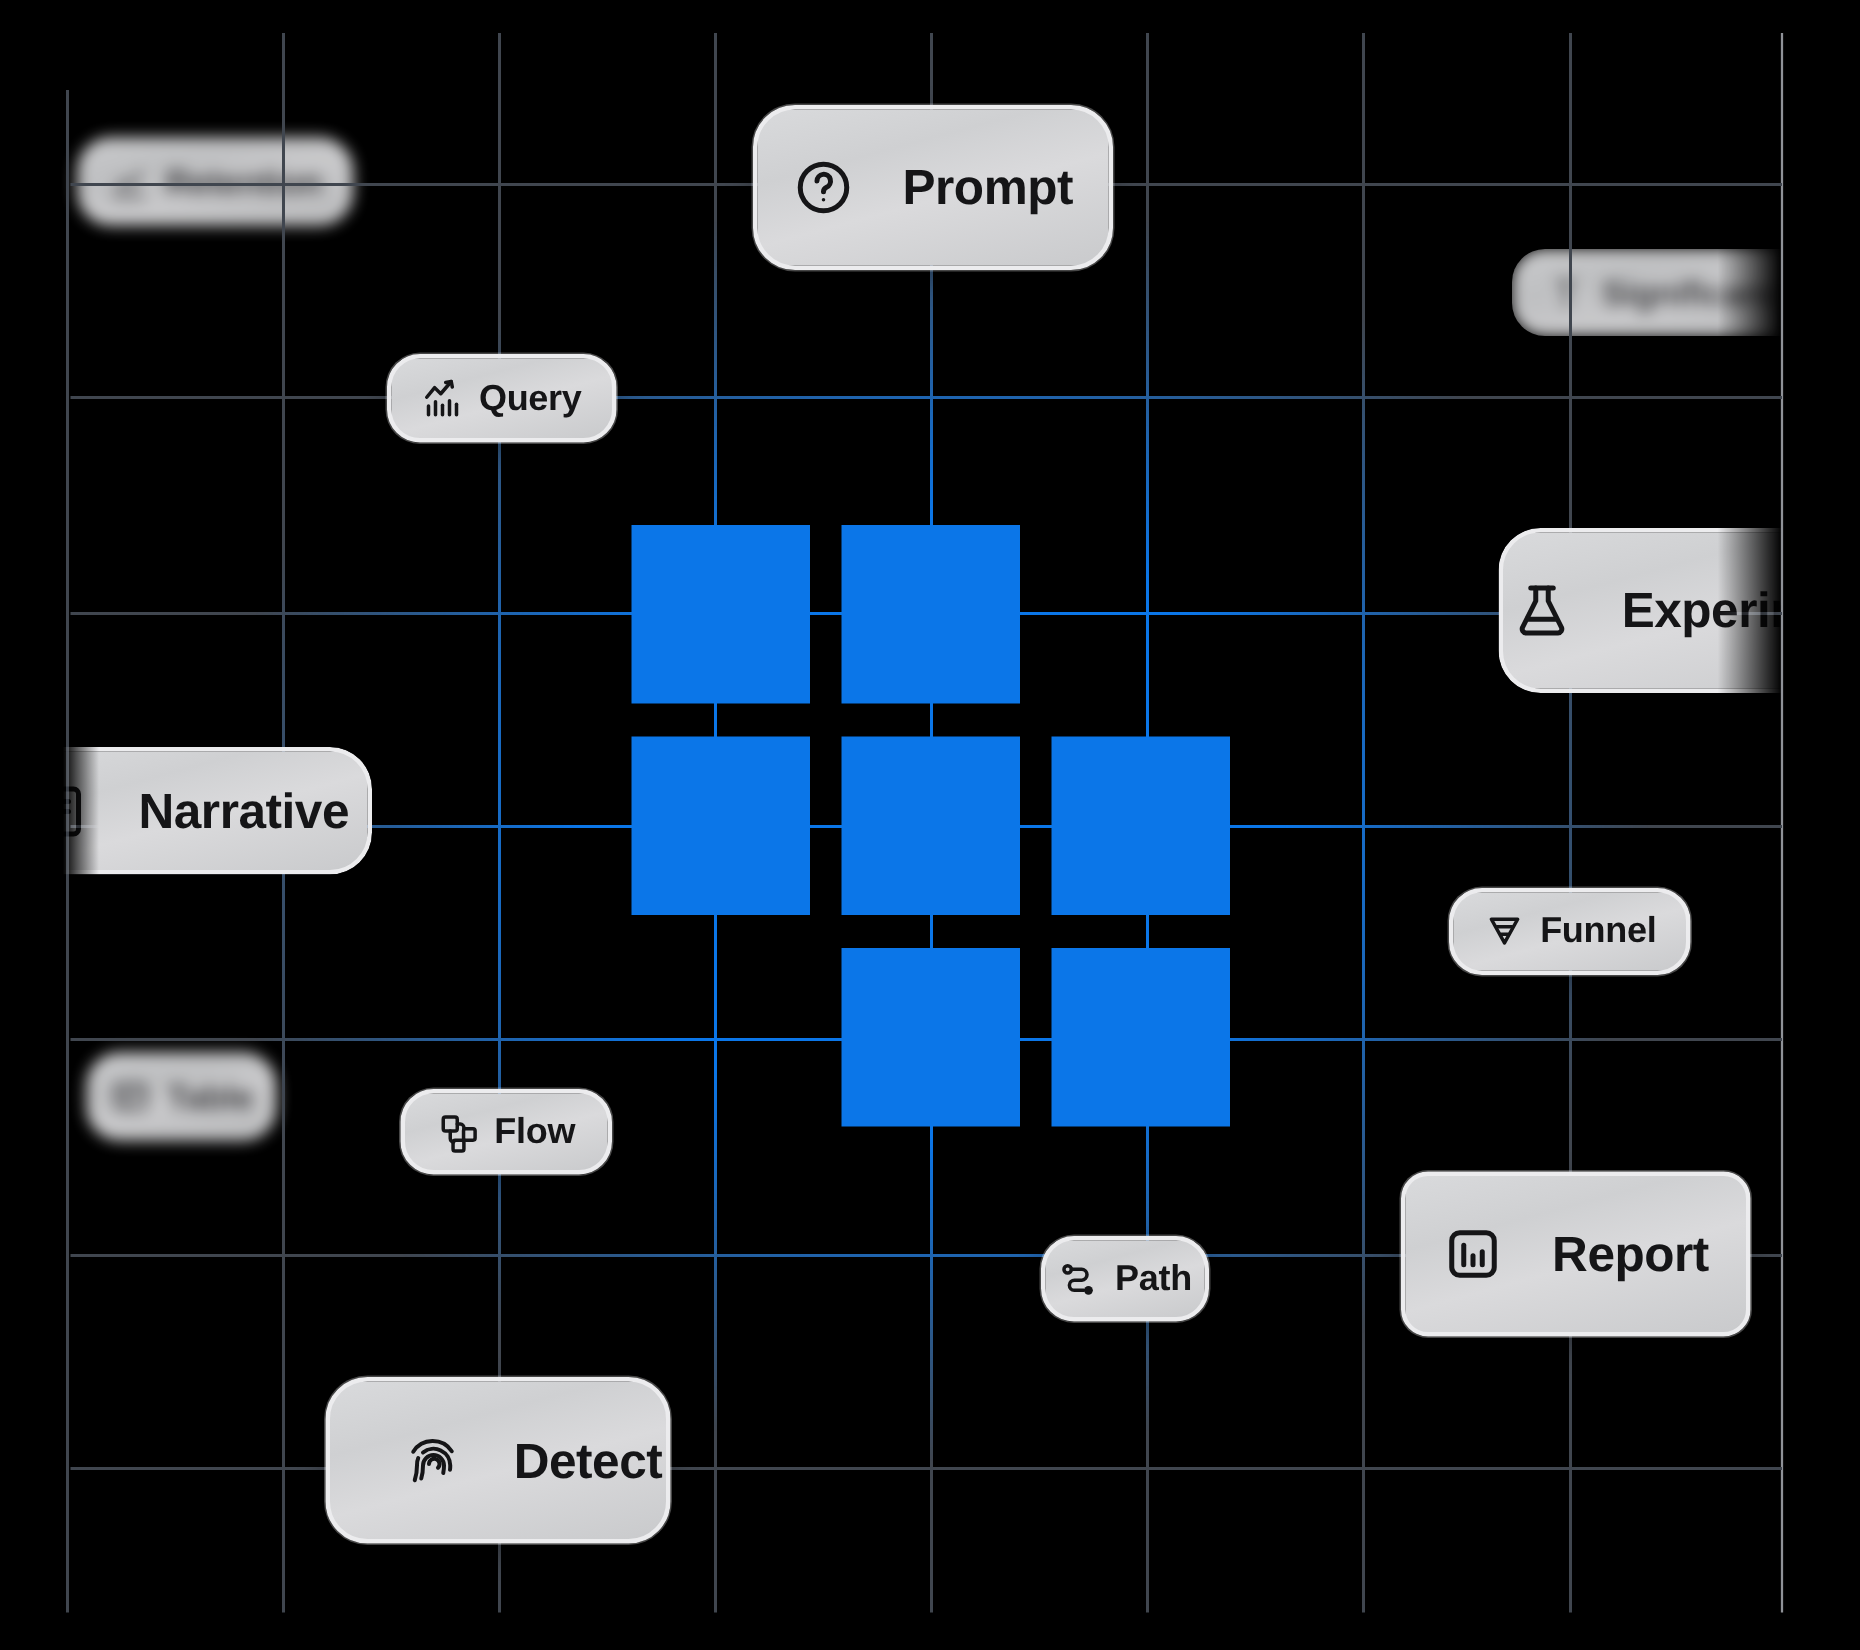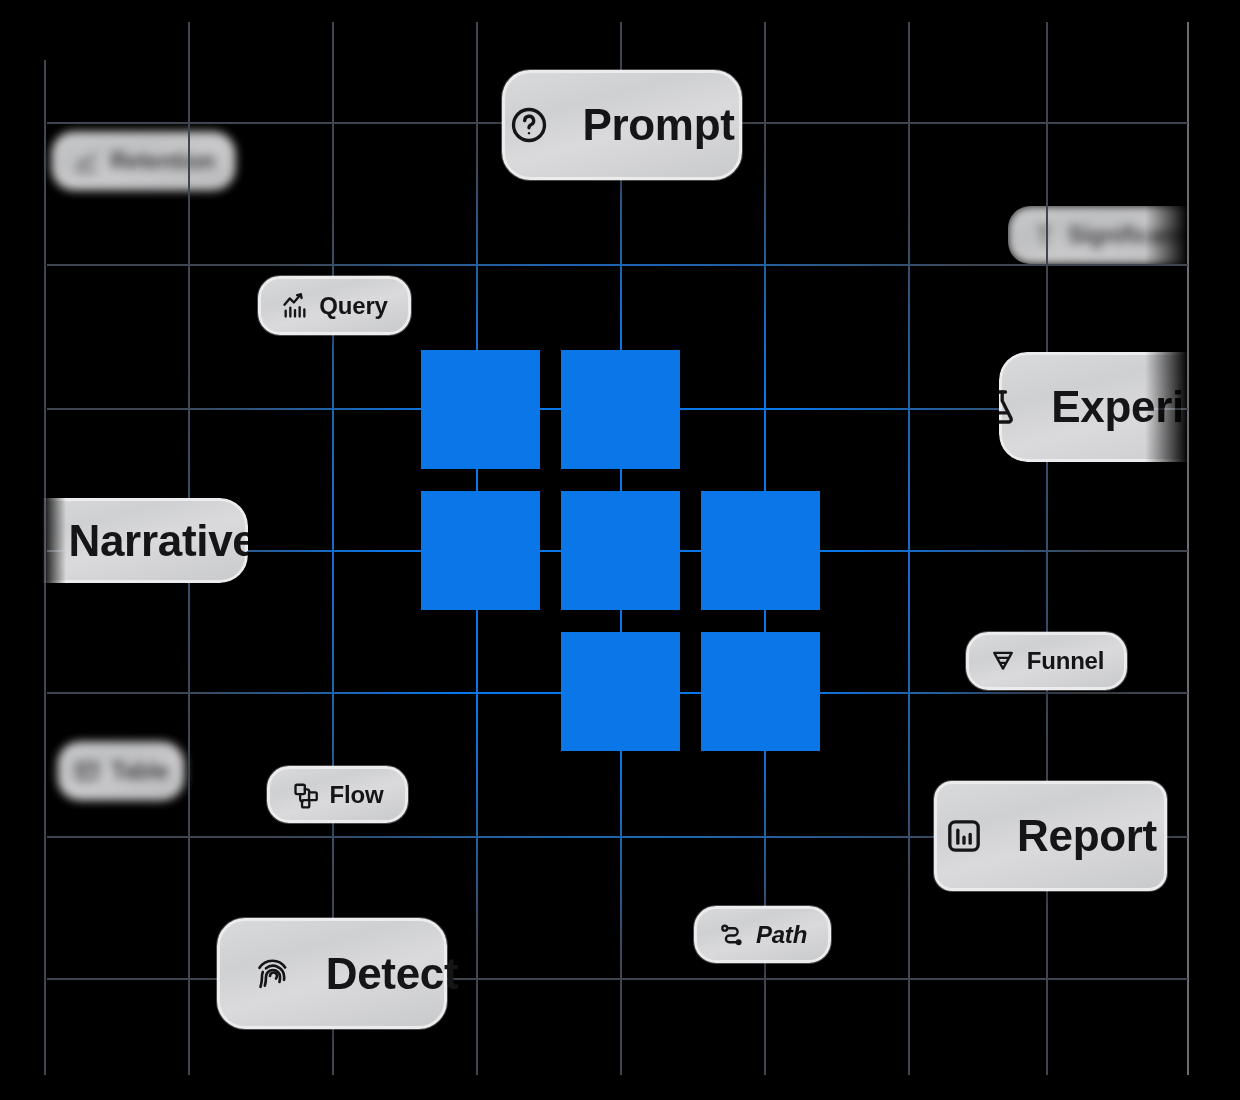--- a/index.html
+++ b/index.html
@@ -12,22 +12,22 @@
             mask-image:radial-gradient(ellipse 520px 460px at 621px 551px,#000 45%,rgba(0,0,0,0) 92%);
   }
   .sq{position:absolute;}
   .pill{
     position:absolute;display:flex;align-items:center;justify-content:center;
     background:linear-gradient(165deg,#d9dadc 0%,#cfd0d2 30%,#dadadc 55%,#c9cacc 100%);
     border:3px solid #ececee;box-sizing:border-box;
     box-shadow:0 0 0 1px rgba(255,255,255,.28),0 6px 18px rgba(0,0,0,.28);
     color:#151517;font-weight:700;
   }
-  .pill.lg{border-radius:28px;font-size:44px;gap:33px;letter-spacing:-.3px;text-align:right;}
-  .pill.sm{border-radius:22px;font-size:24px;gap:10px;letter-spacing:-.2px;margin-top:40px;}
+  .pill.lg{border-radius:28px;font-size:33px;gap:33px;letter-spacing:-.3px;text-align:right;}
+  .pill.sm{border-radius:22px;font-size:24px;gap:10px;letter-spacing:-.2px;}
   .pill .icon{display:inline-block;flex:0 0 auto;}
   .pill .icon svg{display:block;width:100%;height:100%;}
   .pill.sm .icon{width:28px;height:28px;}
   .pill.lg .icon{width:40px;height:40px;}
   [data-name="chip-prompt"] .icon{width:36px;height:36px;}
   [data-name="chip-experiment"] .icon{width:44px;height:44px;}
   [data-name="chip-detect"] .icon{width:46px;height:46px;}
   [data-name="chip-narrative"] .icon{width:30px;height:30px;}
   .pill.blurred{filter:blur(5px);opacity:.92;}
   .pill.blurred.sm{font-size:23px;color:#454548;}
@@ -184,21 +184,21 @@
     <span class="icon" data-name="report-chart-icon">
           <svg viewBox="0 0 24 24" fill="none" stroke="currentColor" stroke-width="2" stroke-linecap="round" stroke-linejoin="round">
             <rect x="3.5" y="3.5" width="17" height="17" rx="3.2"></rect>
             <path d="M8.3 16.3V8.5"></path>
             <path d="M12 16.3v-3.6"></path>
             <path d="M15.7 16.3v-5.2"></path>
           </svg>
         </span>
     <span class="label" data-name="chip-label">Report</span>
   </div>
-      <div class="pill sm" data-name="chip-path" style="left: 694px; top: 866px; width: 137px; height: 57px; font-style: italic;">
+      <div class="pill sm" data-name="chip-path" style="left: 694px; top: 824px; width: 112px; height: 57px;">
     <span class="icon" data-name="route-icon">
           <svg viewBox="0 0 24 24" fill="none" stroke="currentColor" stroke-width="2" stroke-linecap="round" stroke-linejoin="round">
             <circle cx="5.8" cy="6.2" r="2.1"></circle>
             <path d="M8 6.2h5.6a3.1 3.1 0 0 1 .3 6.2H9.8a2.9 2.9 0 0 0-.2 5.8H15"></path>
             <circle cx="17.7" cy="18.2" r="2.5" fill="currentColor" stroke="none"></circle>
           </svg>
         </span>
     <span class="label" data-name="chip-label">Path</span>
   </div>
       <div class="pill lg" data-name="chip-detect" style="left: 217px; top: 918px; width: 230px; height: 111px; padding-left: 47px;">

